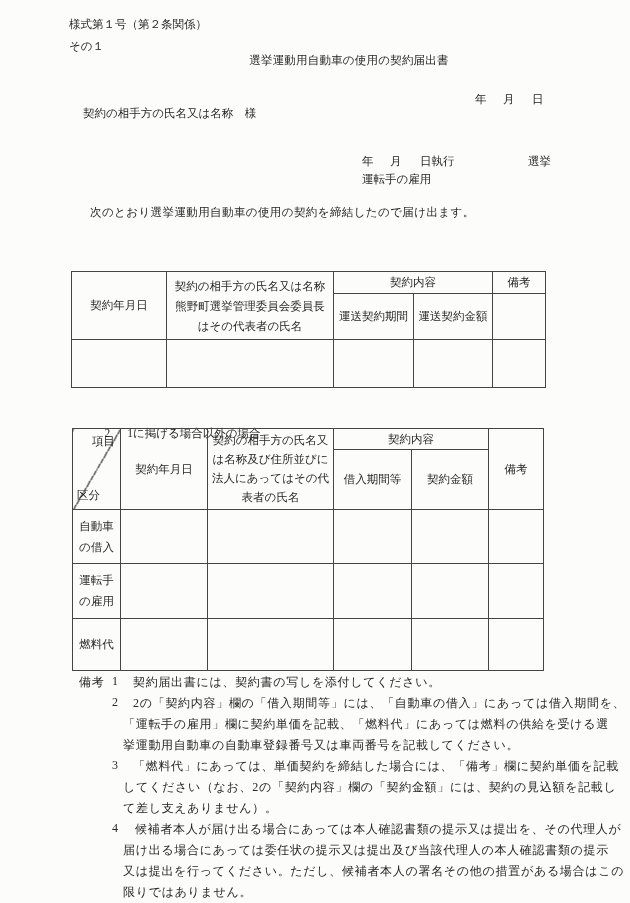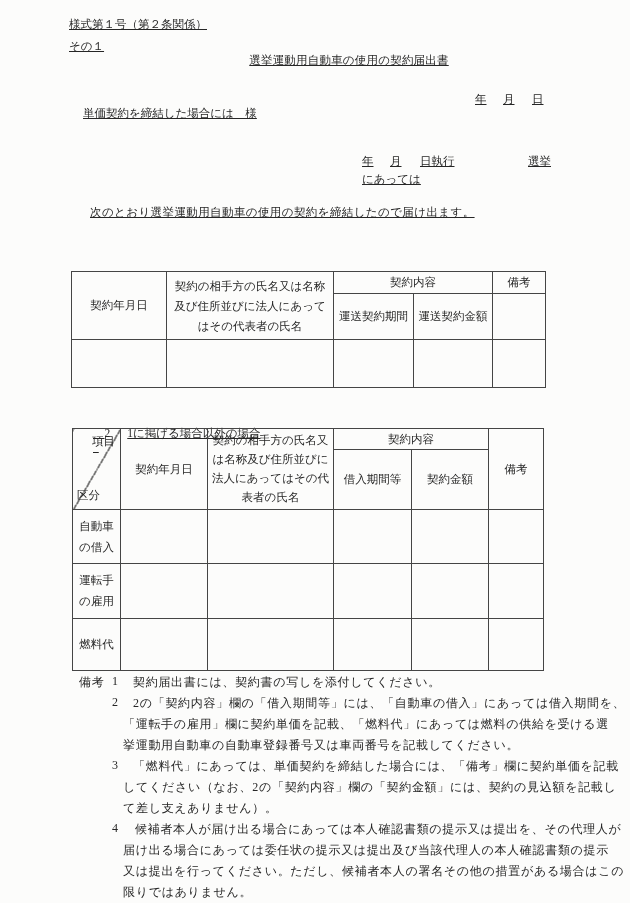--- a/index.html
+++ b/index.html
@@ -2,21 +2,21 @@
 <html><head>
 <meta charset="utf-8">
 <style>
   html,body { margin:0; padding:0; background:#e8e8e8; }
   .page {
     position:relative; width:630px; height:903px; margin:0 auto;
     background:#fcfcfb; color:#262626;
     font-family:"Liberation Serif","DejaVu Serif",serif;
     font-size:11.5px; overflow:hidden;
   }
-  .abs { position:absolute; white-space:pre;text-decoration:underline; }
+  .abs { position:absolute; white-space:pre; }
   .title { left:0; width:630px; text-align:center; letter-spacing:0.2px;margin-left:34px; }
   .body-line { letter-spacing:0.4px; }
   .sec-head .num { display:inline-block; }
   .sec-head .txt { margin-left:17px; }
 
   table.t { position:absolute; border-collapse:collapse; table-layout:fixed; }
   table.t td {
     border:1px solid #454545; padding:0; text-align:center; vertical-align:middle;
     font-size:11.5px; color:#262626; overflow:hidden;
   }
@@ -40,46 +40,46 @@
 <div class="page">
 
   <div class="abs" style="left:69px;top:17px">様式第１号（第２条関係）</div>
   <div class="abs" style="left:69px;top:39px">その１</div>
   <div class="abs title" style="top:53px">選挙運動用自動車の使用の契約届出書</div>
 
   <span class="abs" style="left:475px;top:92px">年</span>
   <span class="abs" style="left:503px;top:92px">月</span>
   <span class="abs" style="left:532px;top:92px">日</span>
 
-  <div class="abs" style="left:83px;top:106px">単価契約を締結した場合には　様</div>
+  <div class="abs" style="left:83px;top:106px">契約の相手方の氏名又は名称　様</div>
 
   <span class="abs" style="left:362px;top:154px">年</span>
   <span class="abs" style="left:390px;top:154px">月</span>
   <span class="abs" style="left:420px;top:154px">日執行</span>
   <span class="abs" style="left:528px;top:154px">選挙</span>
 
-  <div class="abs" style="left:362px;top:172px">にあっては</div>
+  <div class="abs" style="left:362px;top:172px">運転手の雇用</div>
 
   <div class="abs body-line" style="left:90px;top:205px">次のとおり選挙運動用自動車の使用の契約を締結したので届け出ます。</div>
 
 
   <table class="t" style="left:71px;top:271px">
     <colgroup>
       <col style="width:95px">
         <col style="width:167px">
         <col style="width:80px">
         <col style="width:79px">
         <col style="width:53px">
     </colgroup>
     <tbody>
         <tr style="height:22px">
       <td rowspan="2">契約年月日</td>
       <td rowspan="2" class="party">
         <div>契約の相手方の氏名又は名称</div>
-        <div>及び住所並びに法人にあって</div>
+        <div>熊野町選挙管理委員会委員長</div>
         <div>はその代表者の氏名</div>
       </td>
       <td colspan="2">契約内容</td>
       <td>備考</td>
     </tr>
     <tr style="height:46px">
       <td>運送契約期間</td>
       <td>運送契約金額</td>
       <td></td>
     </tr>

